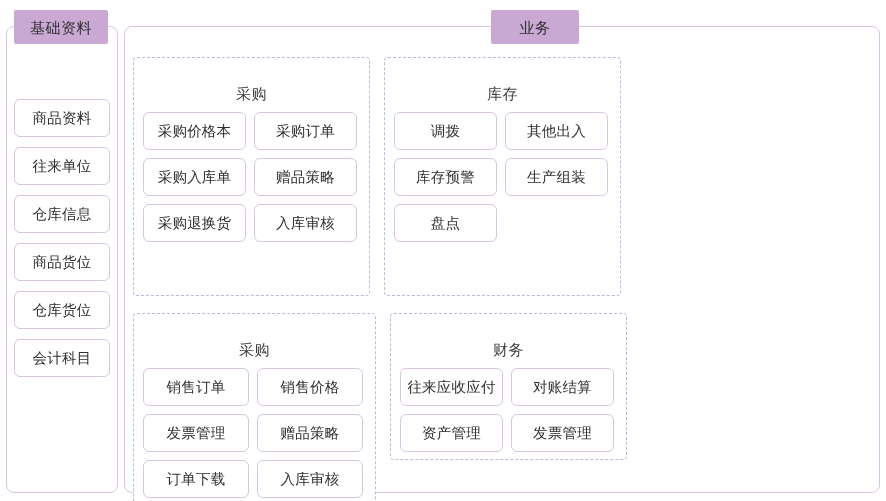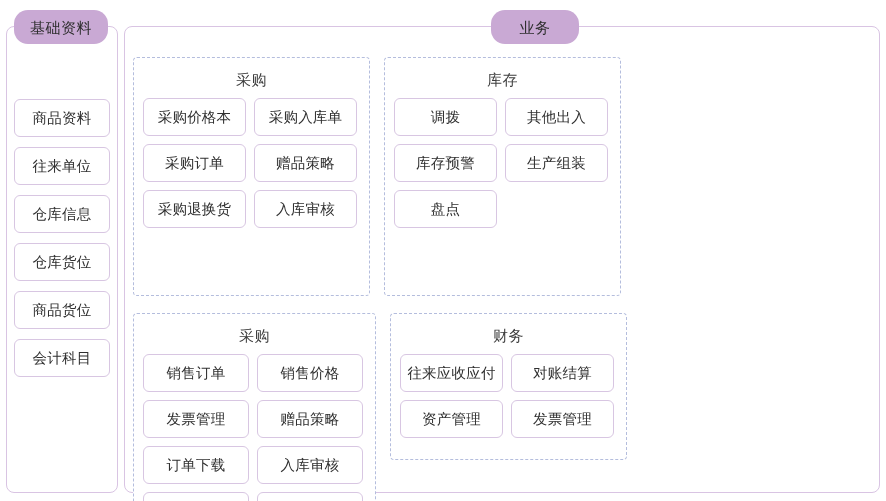--- a/index.html
+++ b/index.html
@@ -25,21 +25,21 @@
     background: #ffffff;
   }
   #panel-basic { left: 6px;  top: 26px; width: 112px; height: 467px; }
   #panel-biz   { left: 124px; top: 26px; width: 756px; height: 467px; }
 
   
   .badge {
     position: absolute;
     background: #c9a9d4;
     color: #2e2e2e;
-    border-radius: 14px;
+    border-radius: 2px;
     font-size: 15px;
     line-height: 1;
     display: flex;
     align-items: center;
     justify-content: center;
     white-space: nowrap;
     letter-spacing: .5px;
   }
   #badge-basic { left: 14px;  top: 10px; width: 94px; height: 34px; }
   #badge-biz   { left: 458px; top: 10px; width: 88px; height: 34px; margin-left: 33px; }
@@ -62,21 +62,21 @@
   }
   .group.tall  { width: 237px; height: 239px; }
   .group.short { width: 237px; height: 147px; }
   .group:nth-child(3n) { width: 243px; }
 
   .group-title {
     text-align: center;
     font-size: 15px;
     color: #3d3d3d;
     line-height: 20px;
-    margin: 4px 0 8px 0;
+    margin: 18px 0 8px 0;
     letter-spacing: .5px;
   }
 
   .btn-grid {
     display: flex;
     flex-wrap: wrap;
     gap: 8px 8px;
     justify-content: flex-start;
   }
   .btn {
@@ -126,32 +126,32 @@
 <div id="root">
 
   <div class="panel" id="panel-basic"></div>
 
   <div class="panel" id="panel-biz"></div>
 
   <div class="side-list">
       <div class="side-btn">商品资料</div>
       <div class="side-btn">往来单位</div>
       <div class="side-btn">仓库信息</div>
+      <div class="side-btn">商品货位</div>
       <div class="side-btn">仓库货位</div>
-      <div class="side-btn">商品货位</div>
       <div class="side-btn">会计科目</div>
     </div>
 
   <div class="grid">
       <div class="group tall">
         <div class="group-title">采购</div>
         <div class="btn-grid">
           <div class="btn">采购价格本</div>
+          <div class="btn">采购订单</div>
           <div class="btn">采购入库单</div>
-          <div class="btn">采购订单</div>
           <div class="btn">赠品策略</div>
           <div class="btn">采购退换货</div>
           <div class="btn">入库审核</div>
         </div>
       </div>
       <div class="group tall">
         <div class="group-title">库存</div>
         <div class="btn-grid">
           <div class="btn">调拨</div>
           <div class="btn">其他出入</div>

